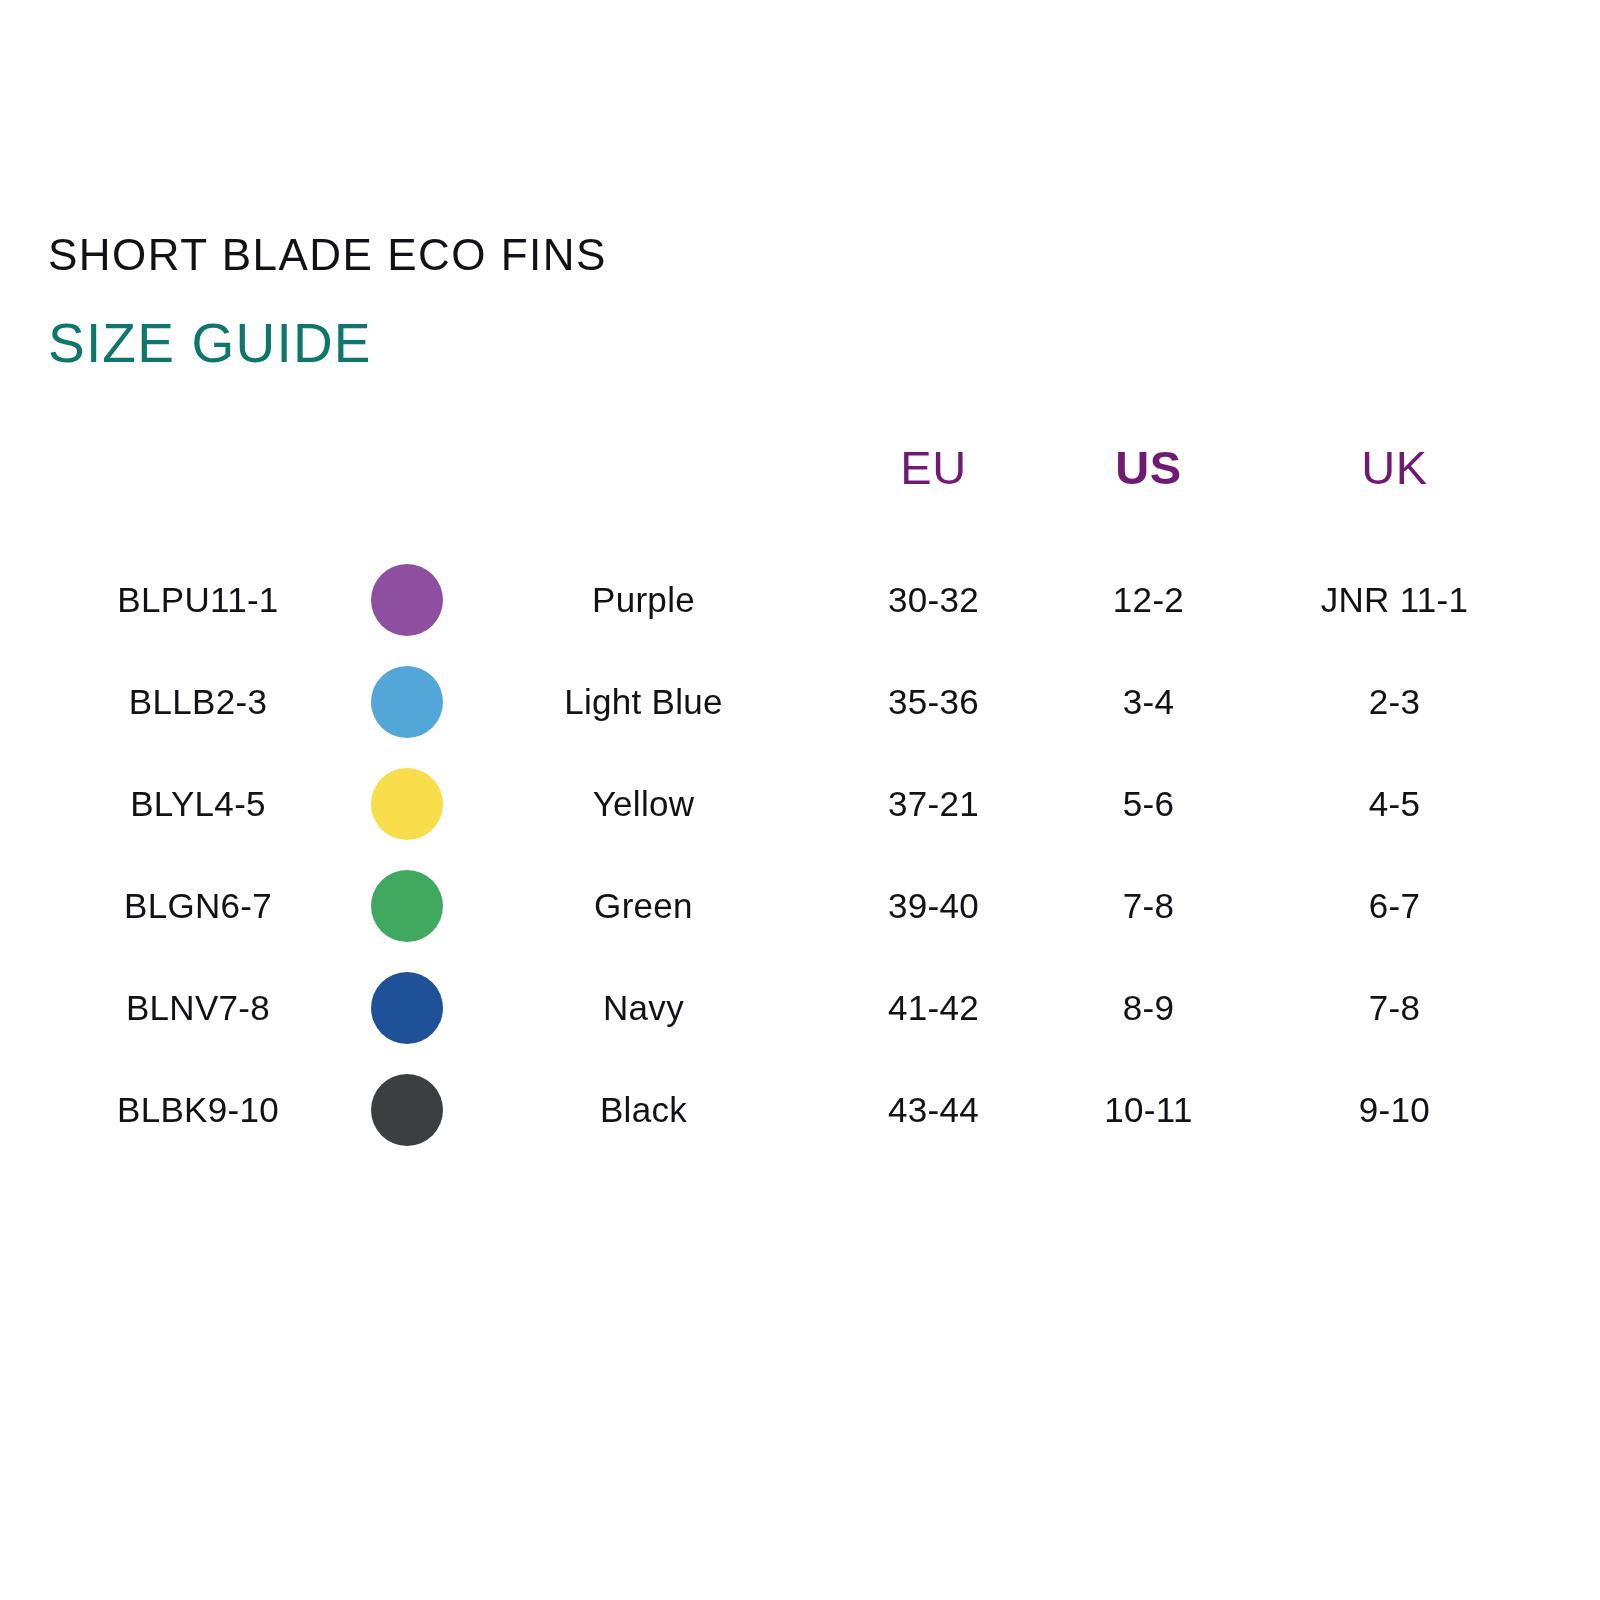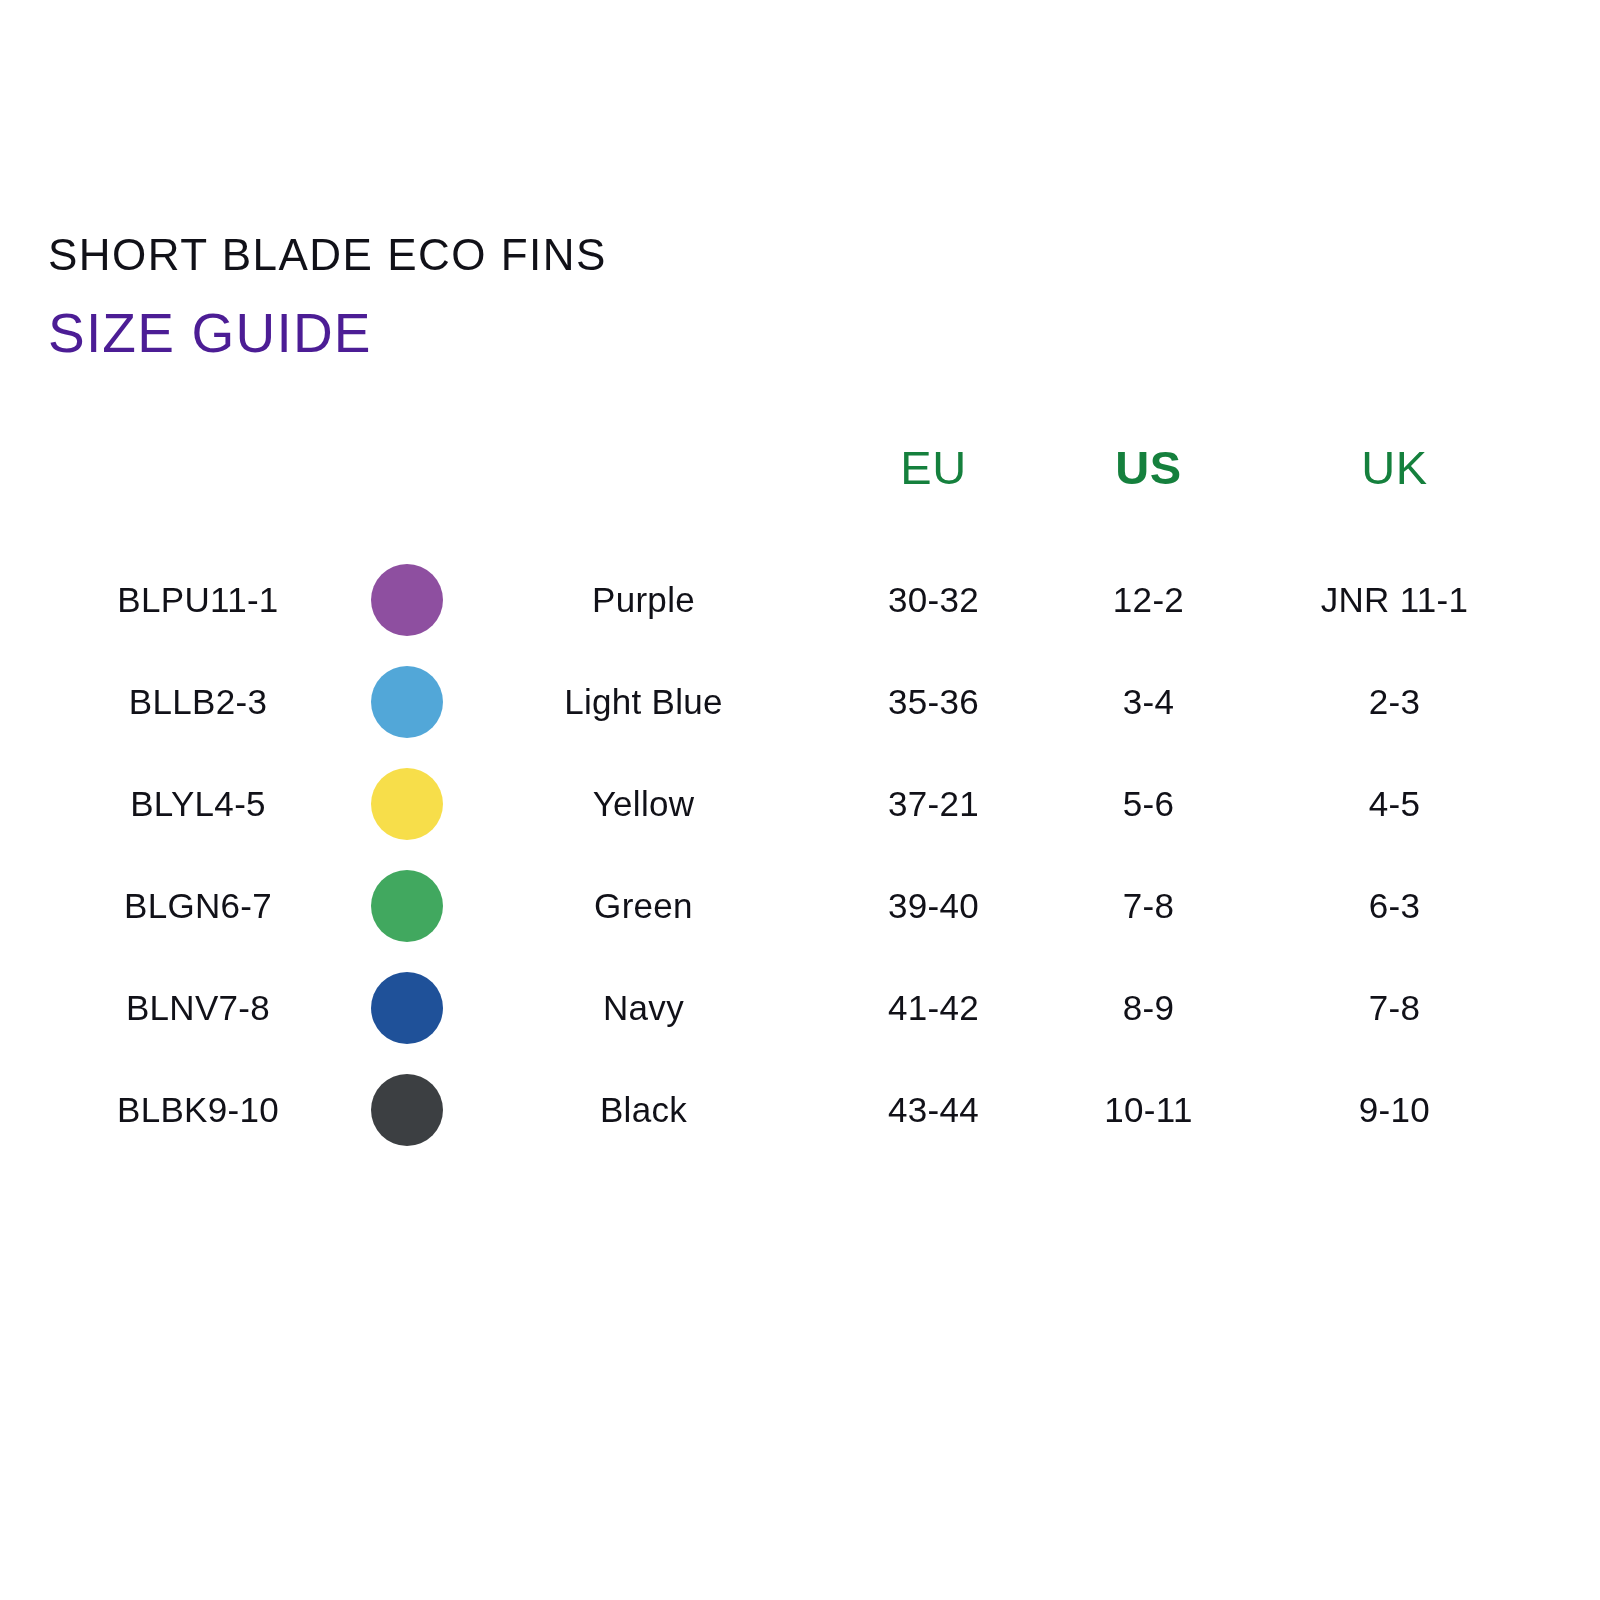--- a/index.html
+++ b/index.html
@@ -35,22 +35,22 @@
     font-weight: 400;
     white-space: nowrap;
     color: #111118;
   }
   .title-line-2 {
     font-size: 55px;
     line-height: 62px;
     letter-spacing: 1.2px;
     font-weight: 400;
     white-space: nowrap;
-    color: #4c1d95;
-    margin-top: 10px;
+    color: #0f766e;
+    margin-top: 20px;
   }
 
   
   .size-table {
     position: absolute;
     left: 48px;
     top: 440px;
     width: 1490px;
     border-collapse: collapse;
     table-layout: fixed;
@@ -60,21 +60,21 @@
   .size-table col.c-name    { width: 355px; }
   .size-table col.c-eu      { width: 225px; }
   .size-table col.c-us      { width: 205px; }
   .size-table col.c-uk      { width: 287px; }
 
   .size-table thead th {
     padding: 0 0 54px 0;
     font-size: 47px;
     font-weight: 400;
     letter-spacing: 0.5px;
-    color: #15803d;
+    color: #701a75;
     text-align: center;
     vertical-align: bottom;
   }
   .size-table thead th.blank { font-size: 0; }
   .size-table thead th.hdr-us { font-weight: 700; }
 
   .size-table tbody tr { height: 102px; }
 
   .size-table td {
     text-align: center;
@@ -159,21 +159,21 @@
           <td class="cell-eu">37-21</td>
           <td class="cell-us">5-6</td>
           <td class="cell-uk">4-5</td>
         </tr>
         <tr>
           <td class="cell-code">BLGN6-7</td>
           <td class="cell-swatch"><span class="swatch" style="background: rgb(65, 168, 95);"></span></td>
           <td class="cell-name">Green</td>
           <td class="cell-eu">39-40</td>
           <td class="cell-us">7-8</td>
-          <td class="cell-uk">6-3</td>
+          <td class="cell-uk">6-7</td>
         </tr>
         <tr>
           <td class="cell-code">BLNV7-8</td>
           <td class="cell-swatch"><span class="swatch" style="background: rgb(31, 81, 153);"></span></td>
           <td class="cell-name">Navy</td>
           <td class="cell-eu">41-42</td>
           <td class="cell-us">8-9</td>
           <td class="cell-uk">7-8</td>
         </tr>
         <tr>

